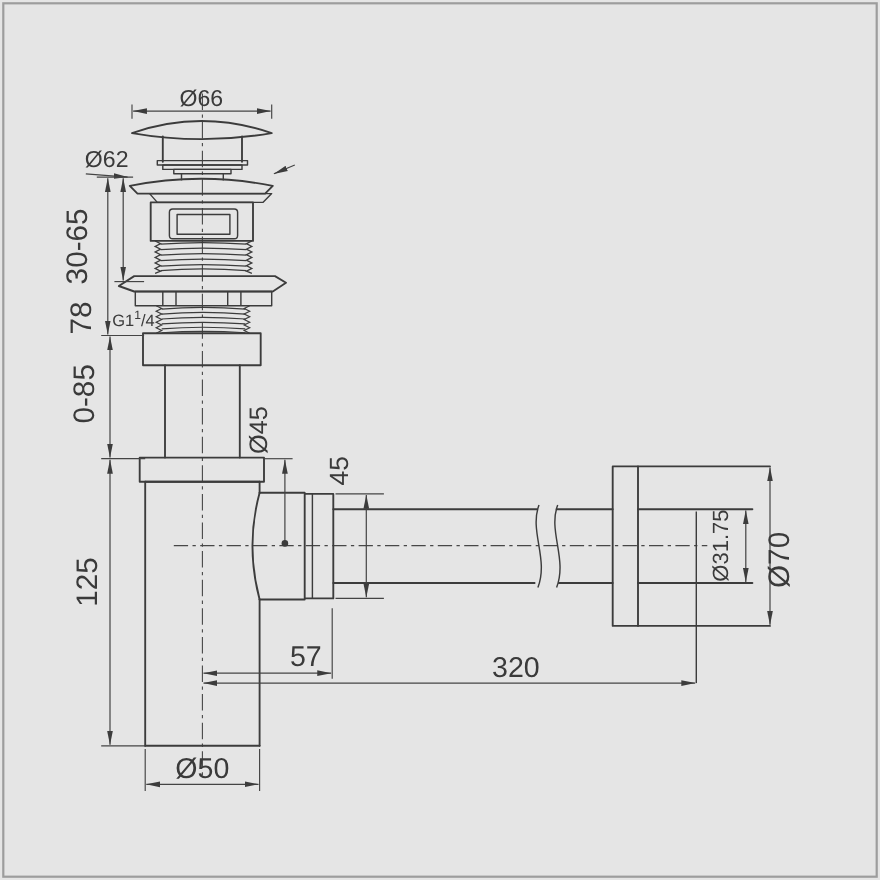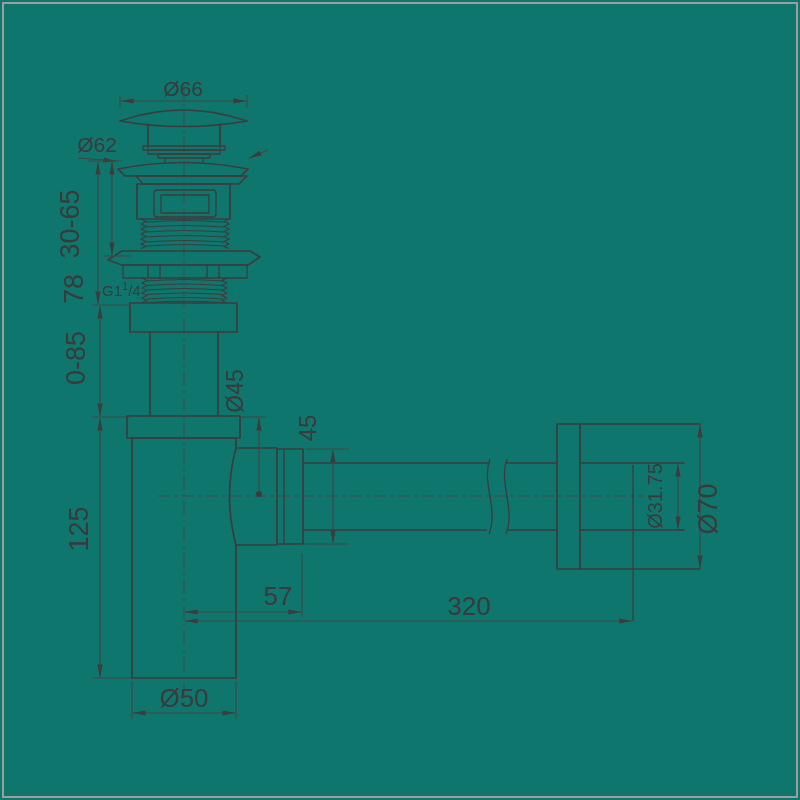--- a/index.html
+++ b/index.html
@@ -1,19 +1,19 @@
 <!DOCTYPE html>
 <html><head>
 <meta charset="utf-8">
 <style>
   html,body{margin:0;padding:0;background:#fff;}
   .page{
     position:relative;
     width:800px;height:800px;
-    background:#0f766e;
+    background:#e5e5e5;
     font-family:"Liberation Sans","DejaVu Sans",sans-serif;
     overflow:hidden;
   }
   .frame{
     position:absolute;inset:2px;
     border:2px solid #9d9d9d;
     pointer-events:none;
   }
   svg{position:absolute;left:0;top:0;}
   svg text{

